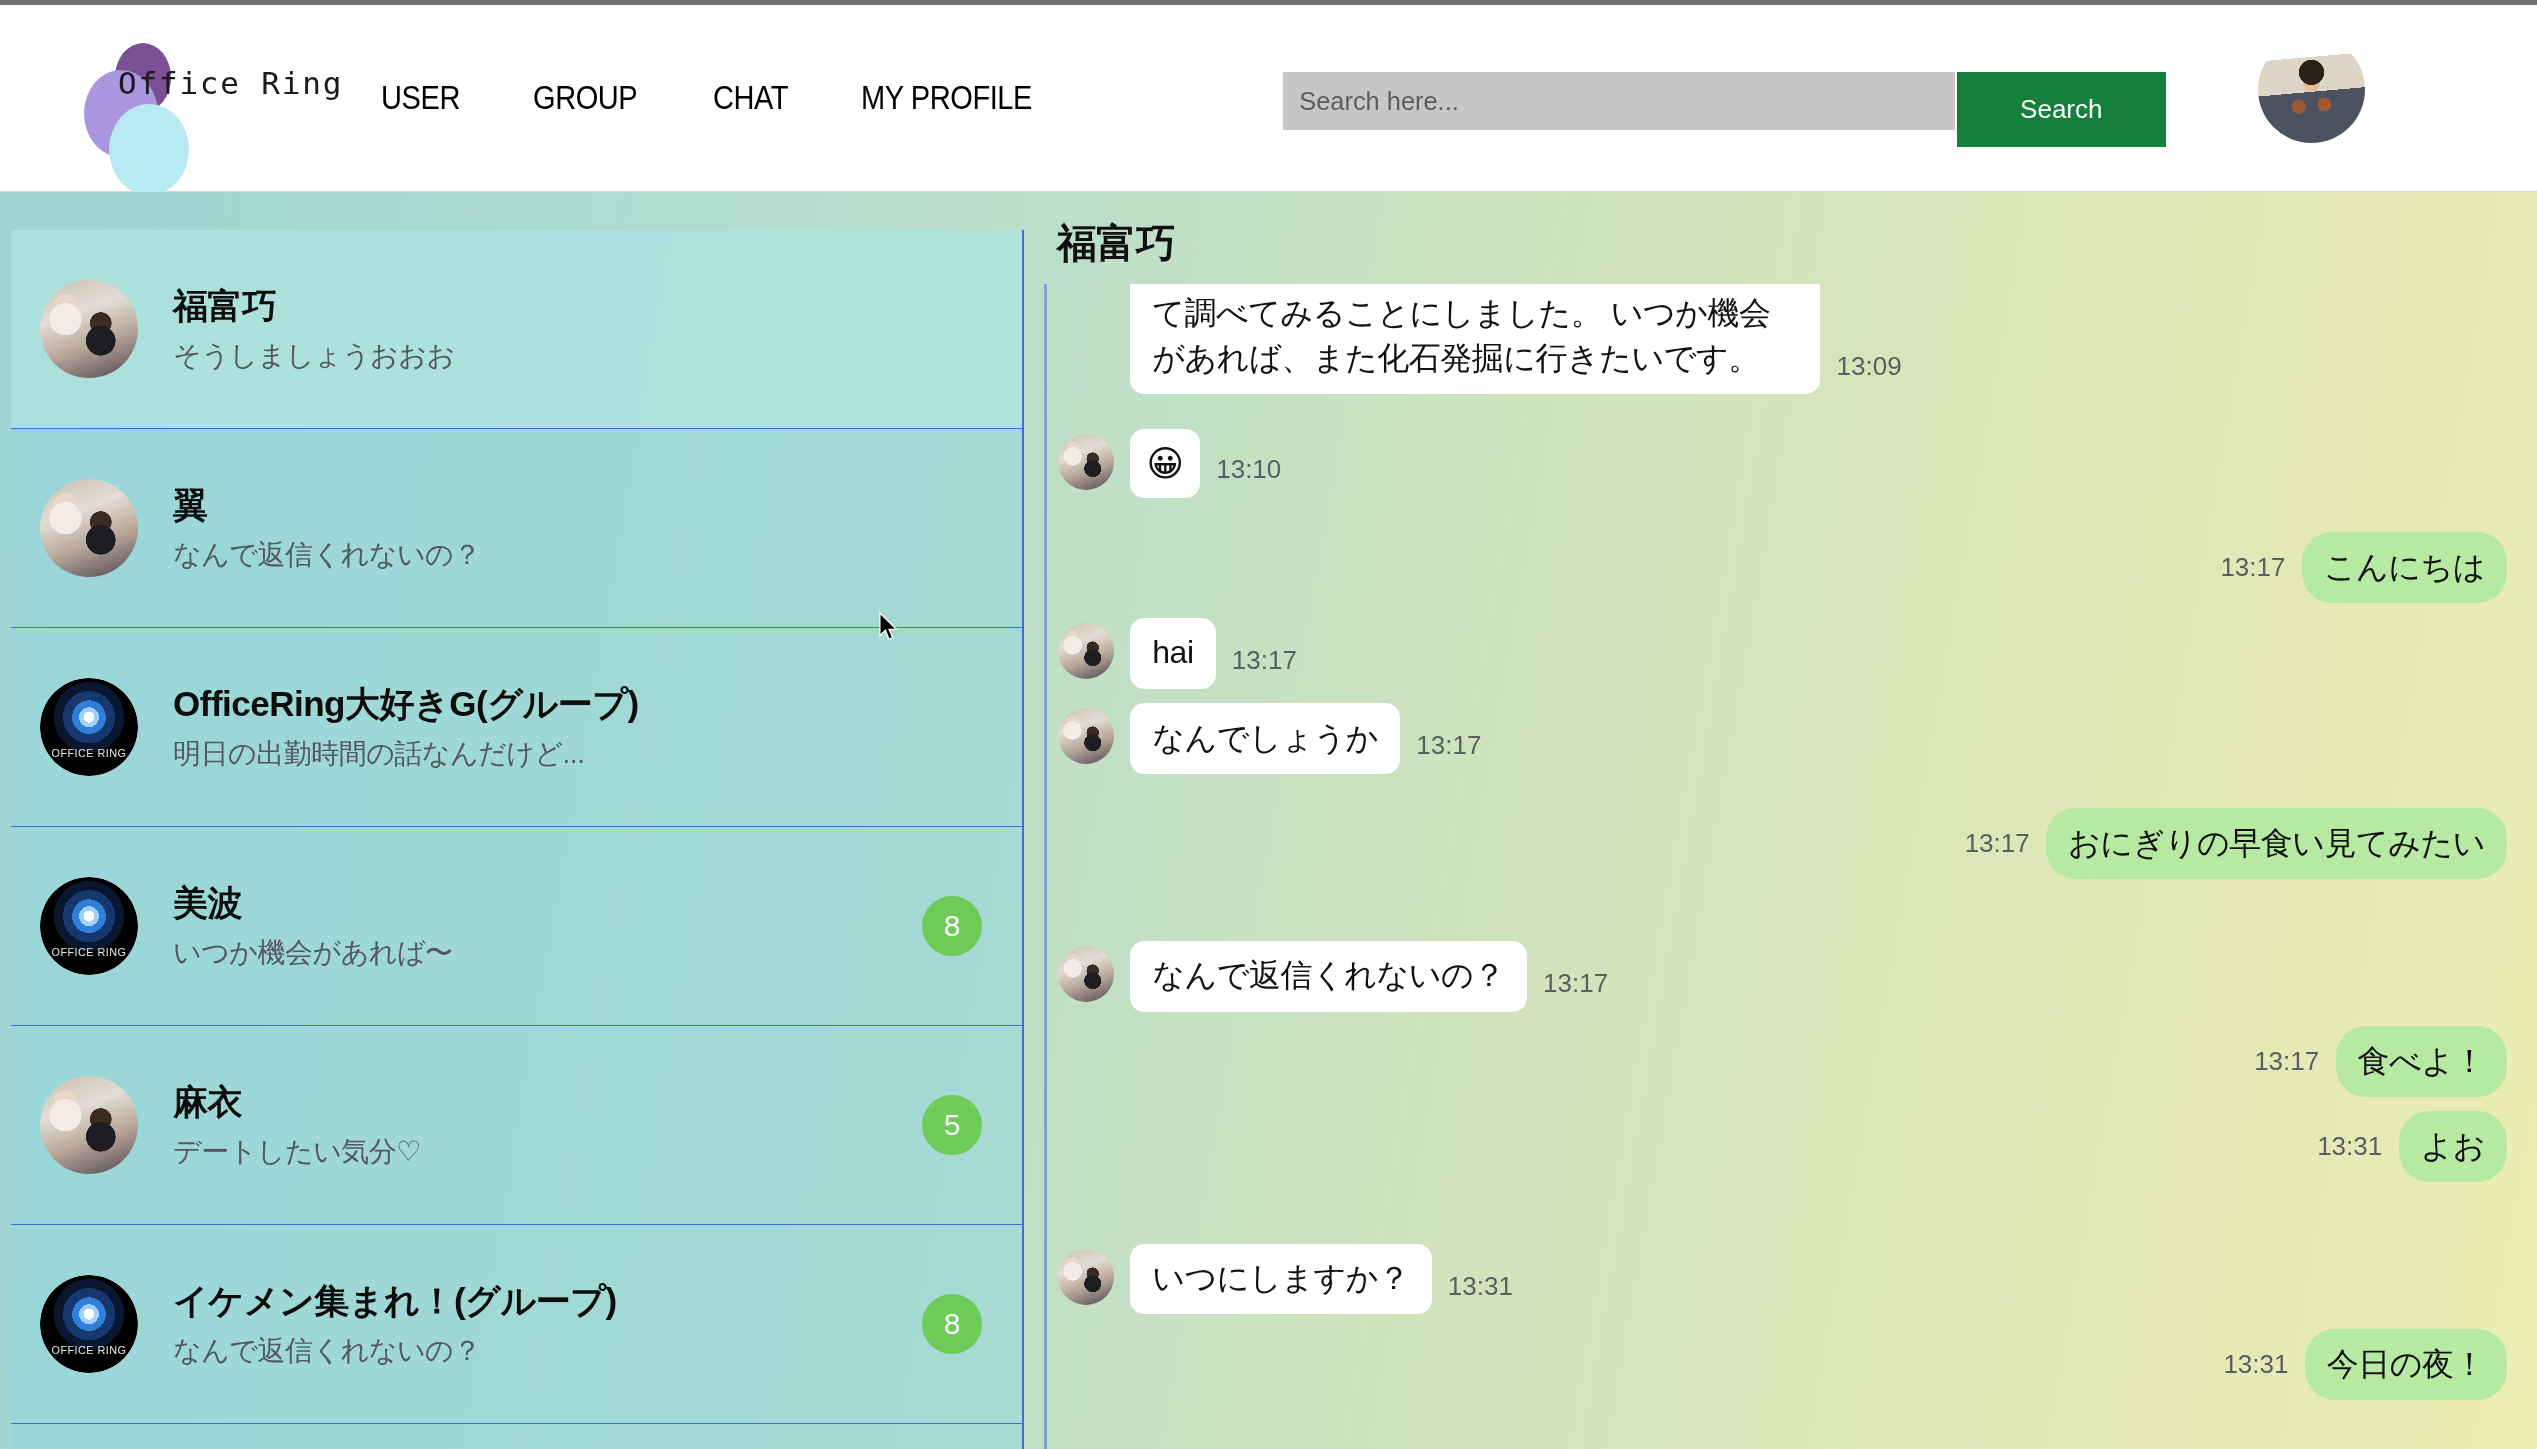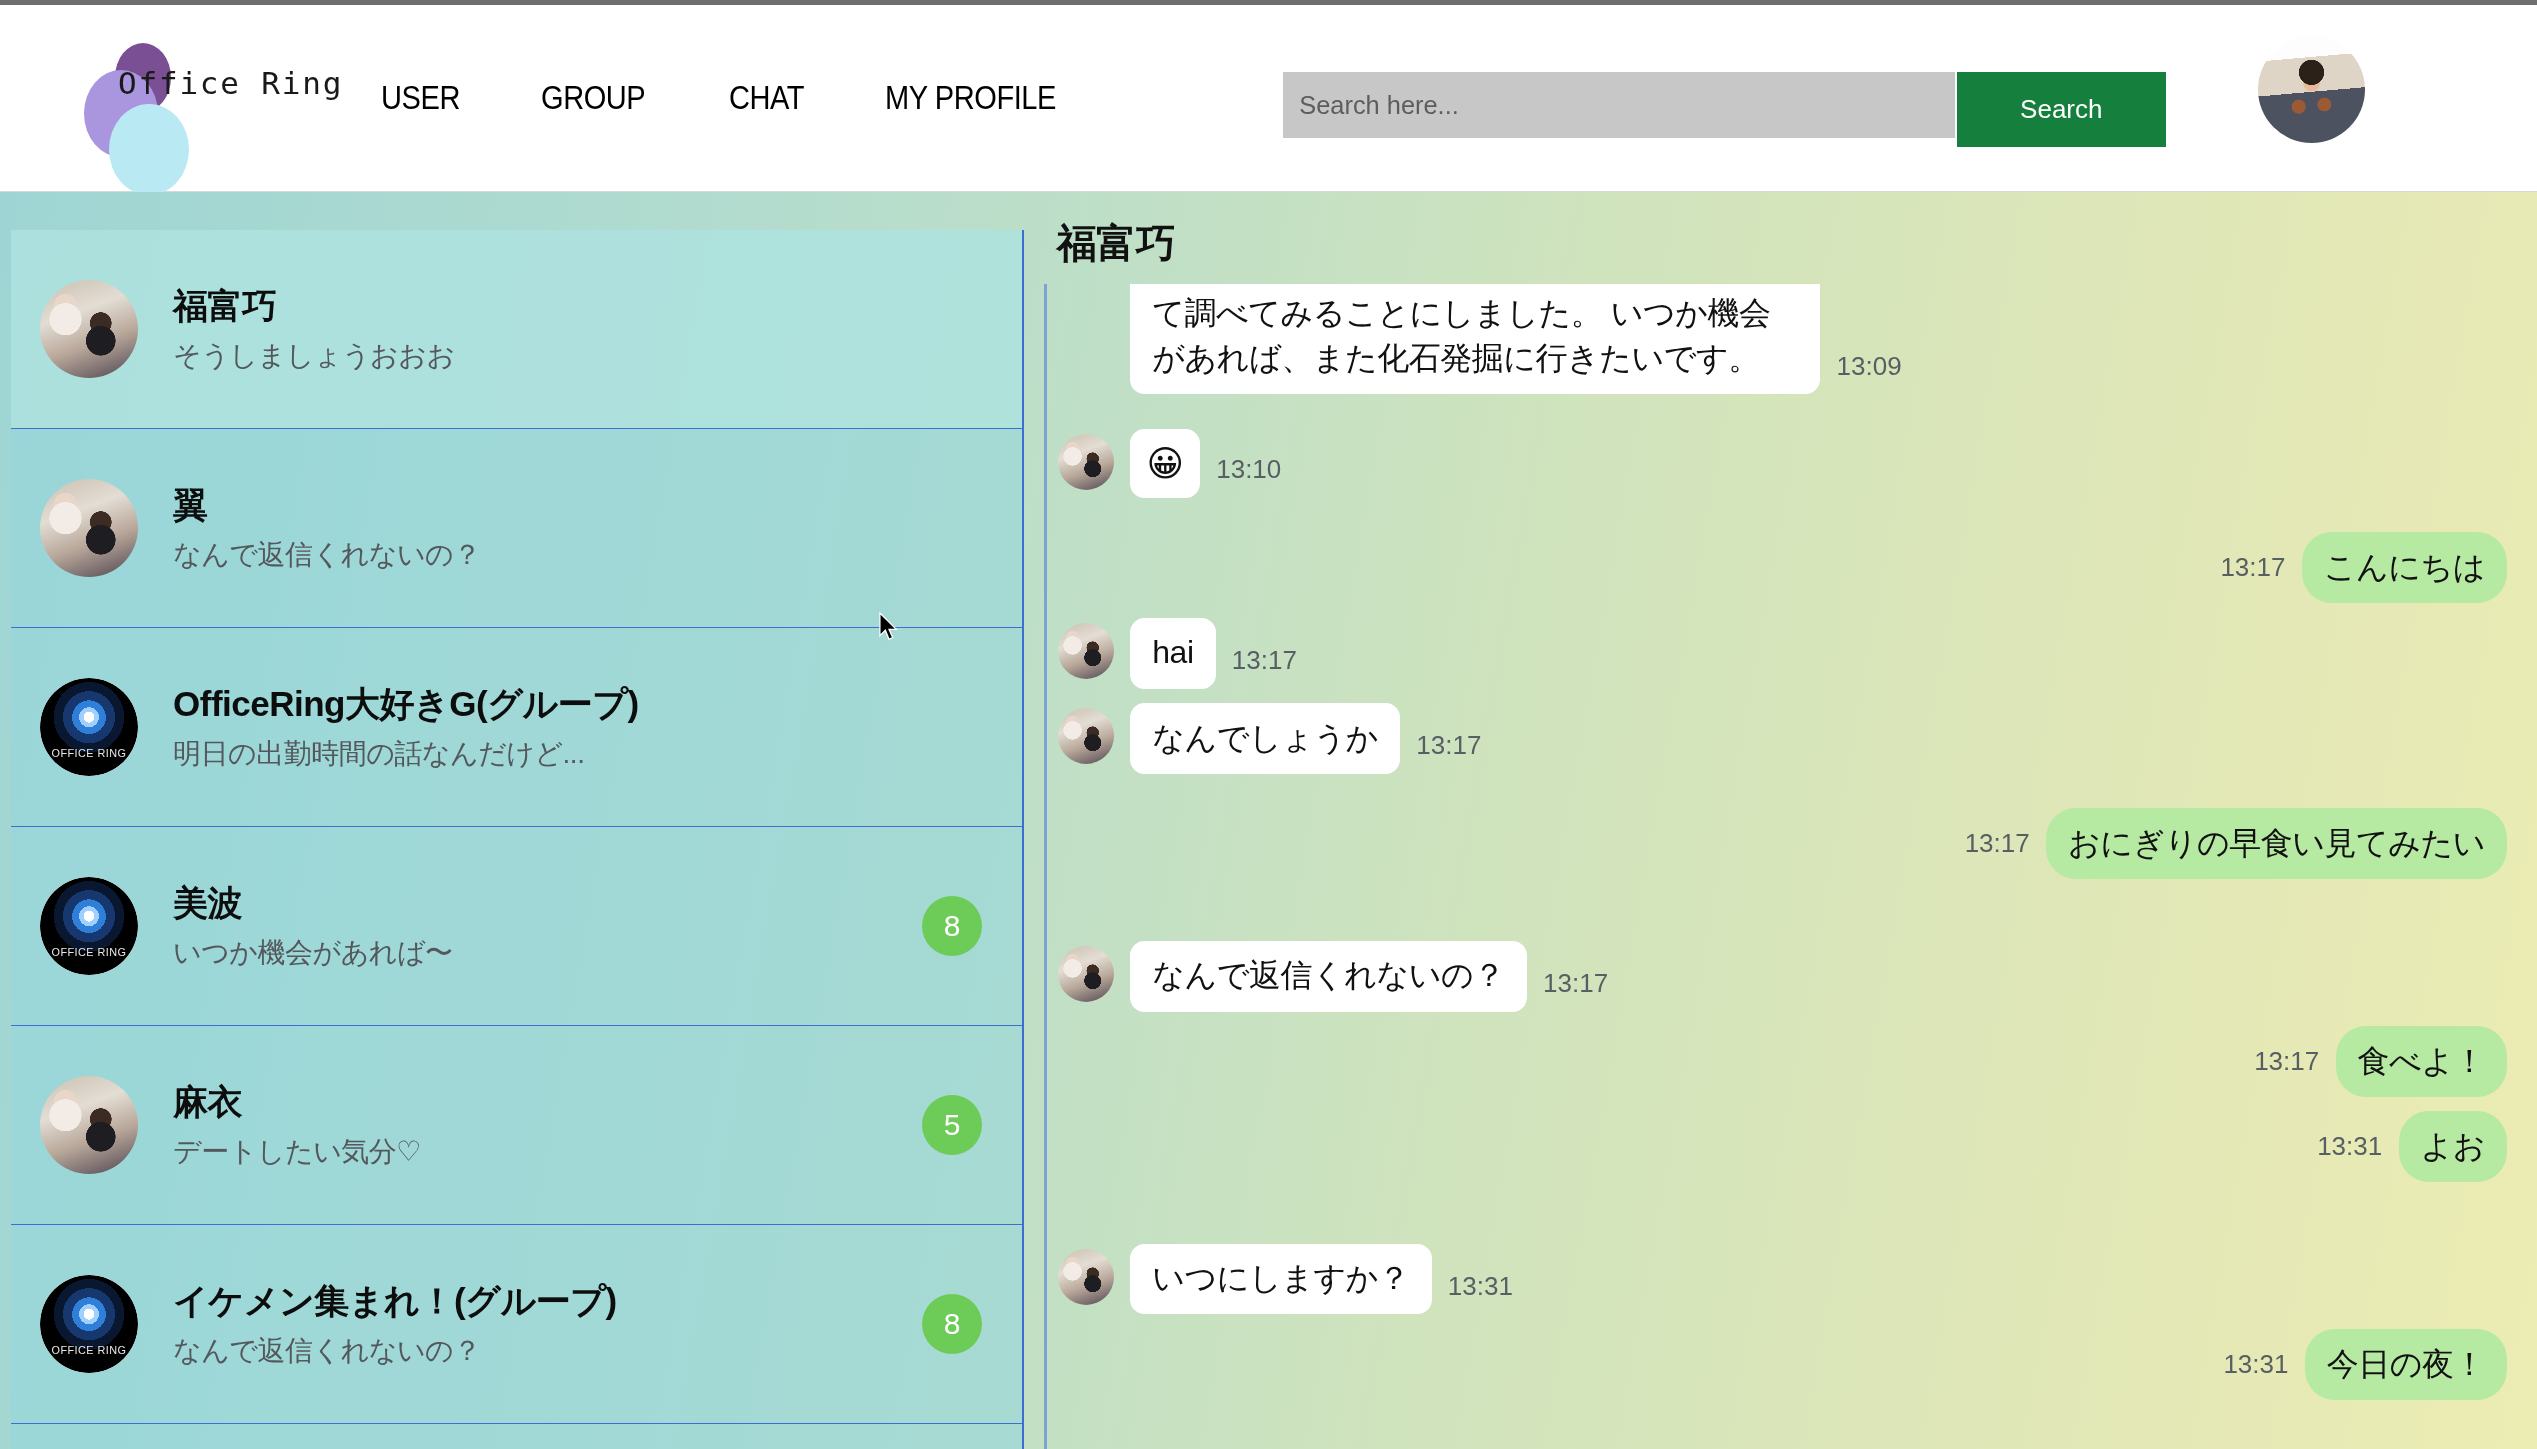--- a/index.html
+++ b/index.html
@@ -72,21 +72,21 @@
     font-family: "DejaVu Sans Mono", "Liberation Mono", monospace;
     font-size: 31px;
     letter-spacing: 1.8px;
     color: #1a1a1a;
     white-space: nowrap;
   }
 
   .nav {
     display: flex;
     align-items: center;
-    gap: 8px;
+    gap: 0;
     margin-left: 38px;
   }
   .nav-item {
     font-family: "Liberation Sans", sans-serif;
     font-size: 33px;
     font-weight: 400;
     color: #000000;
     letter-spacing: -0.5px;
     padding: 9px 0;
     margin-right: 62px;
@@ -99,21 +99,21 @@
   .search-wrap {
     position: absolute;
     left: 1283px;
     top: 67px;
     display: flex;
     align-items: stretch;
     height: 58px;
   }
   .search-input {
     width: 672px;
-    height: 66px;
+    height: 58px;
     background: #c7c7c7;
     border: none;
     outline: none;
     font-size: 25.4px;
     padding: 0 16.3px;
     color: #3c3c3c;
     font-family: "Liberation Sans", sans-serif;
   }
   .search-input::placeholder { color: #5d5d5d; }
   .search-btn {

